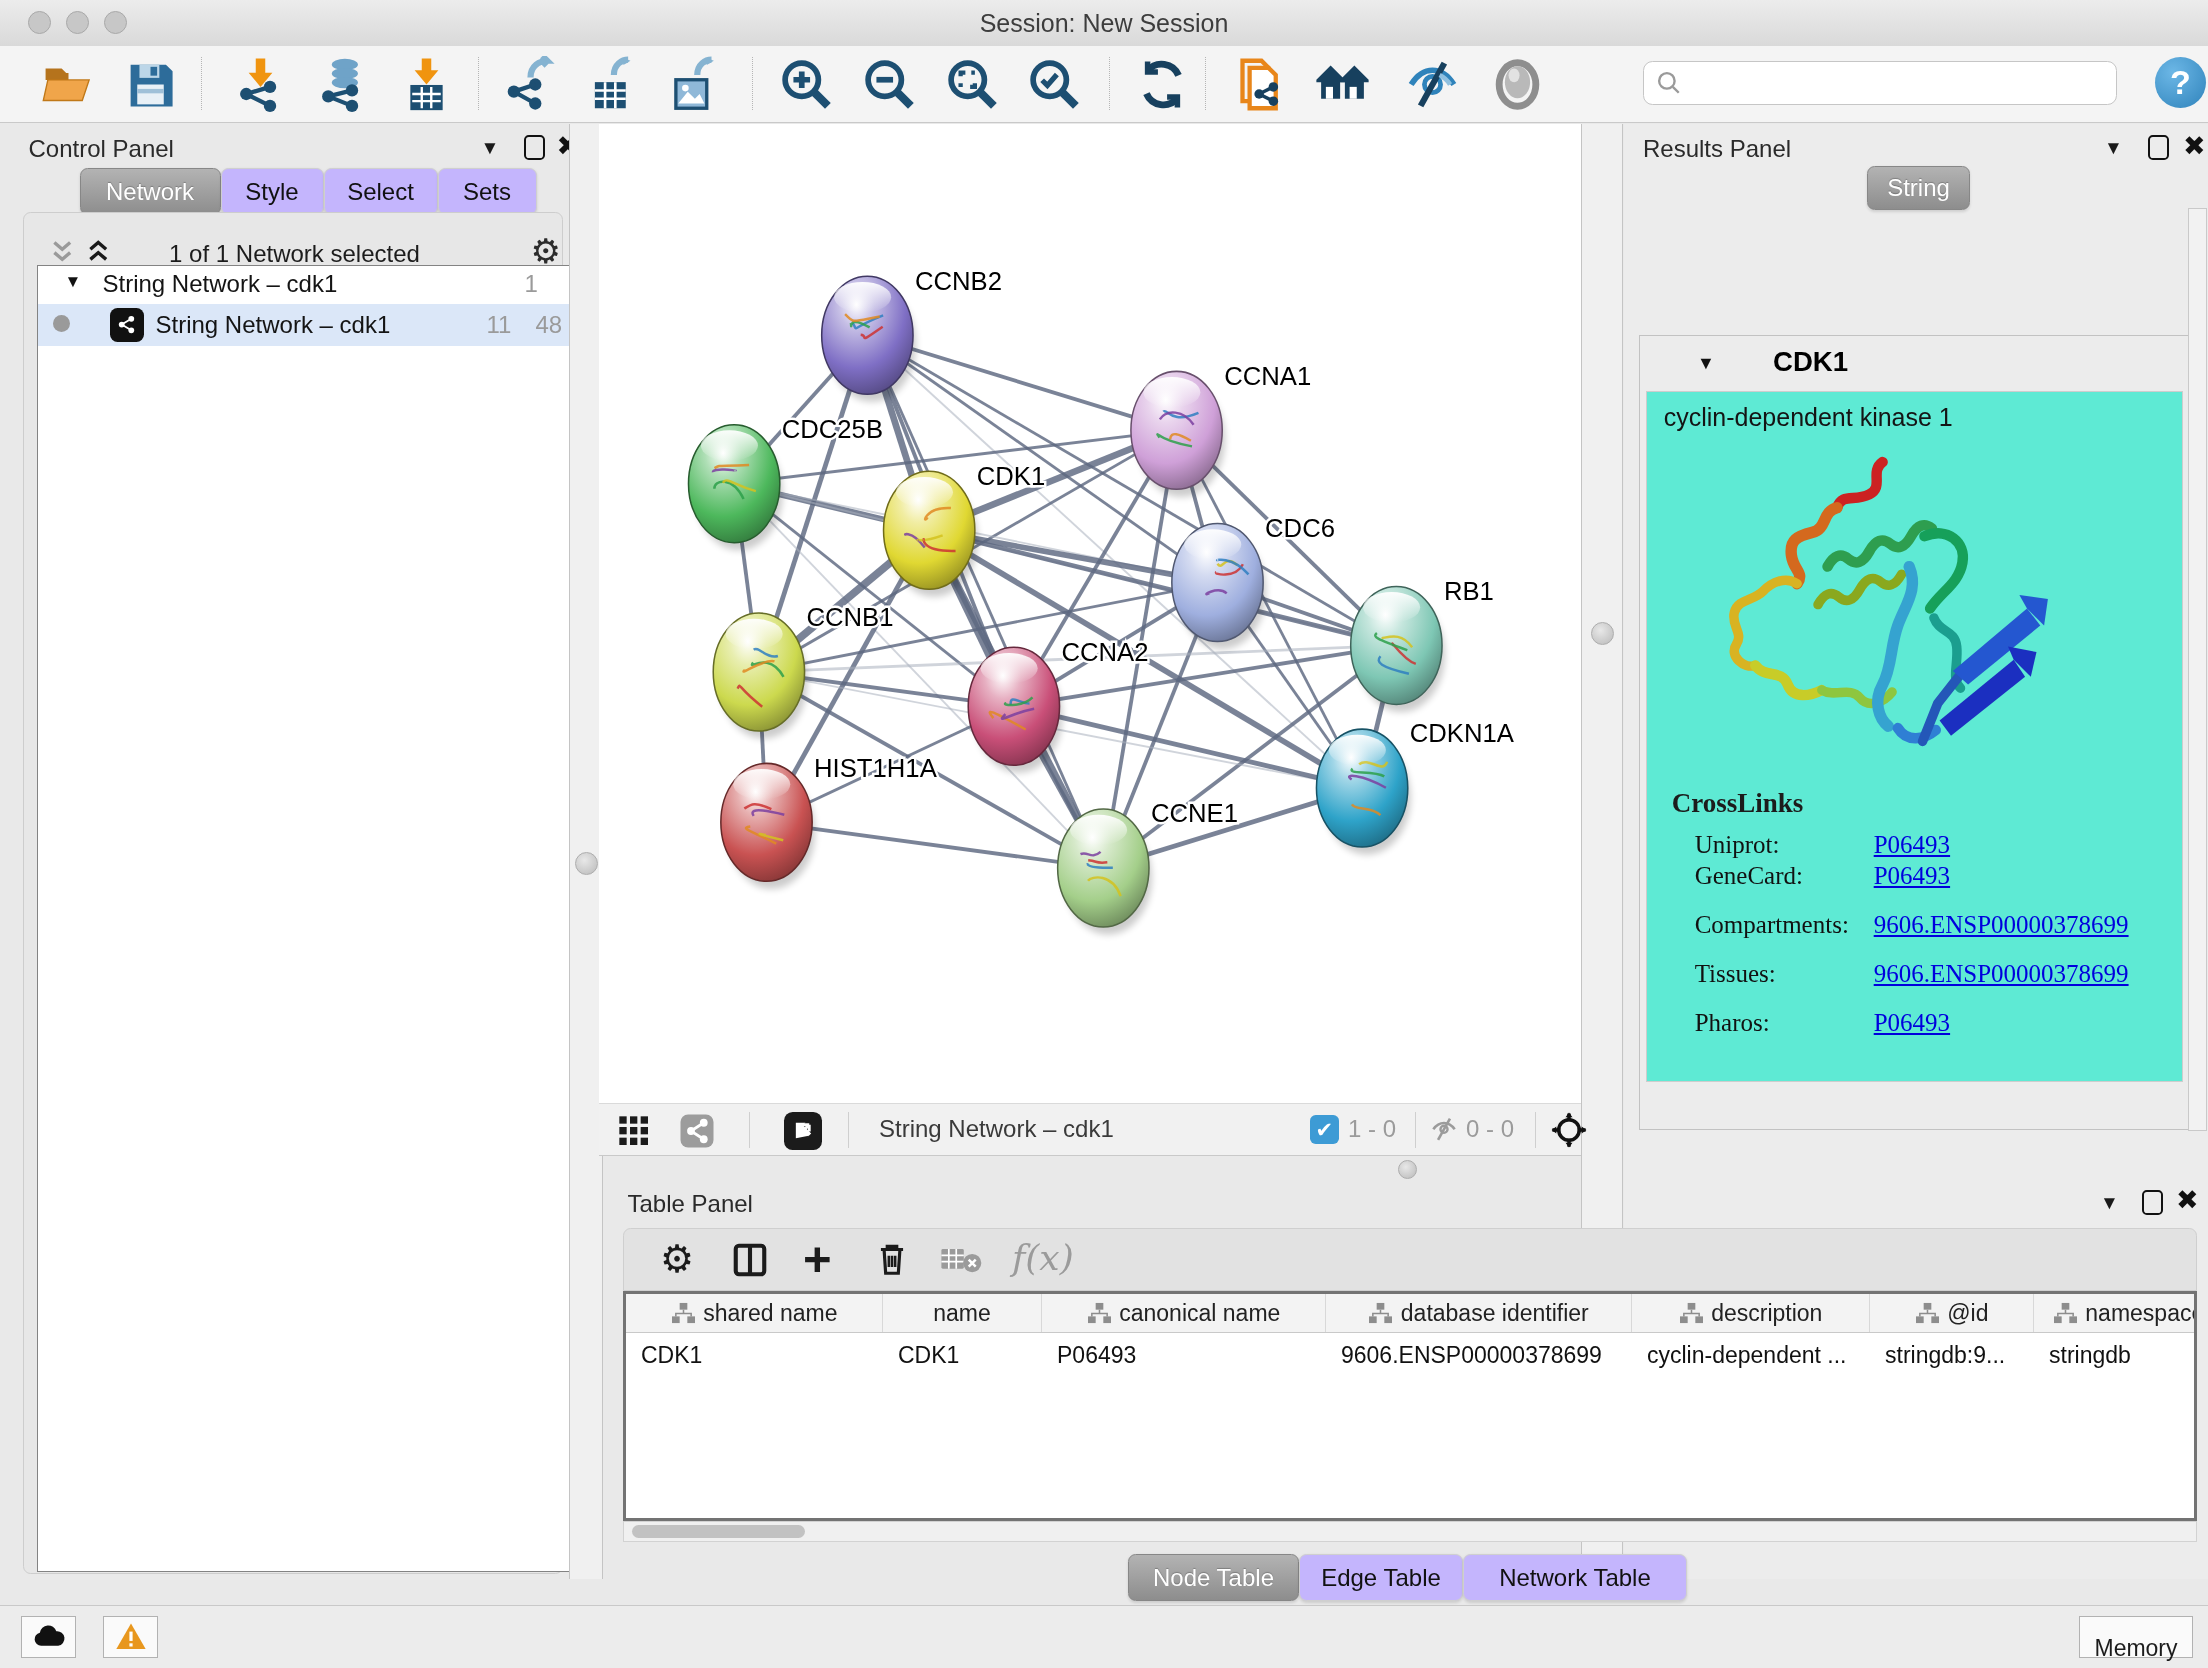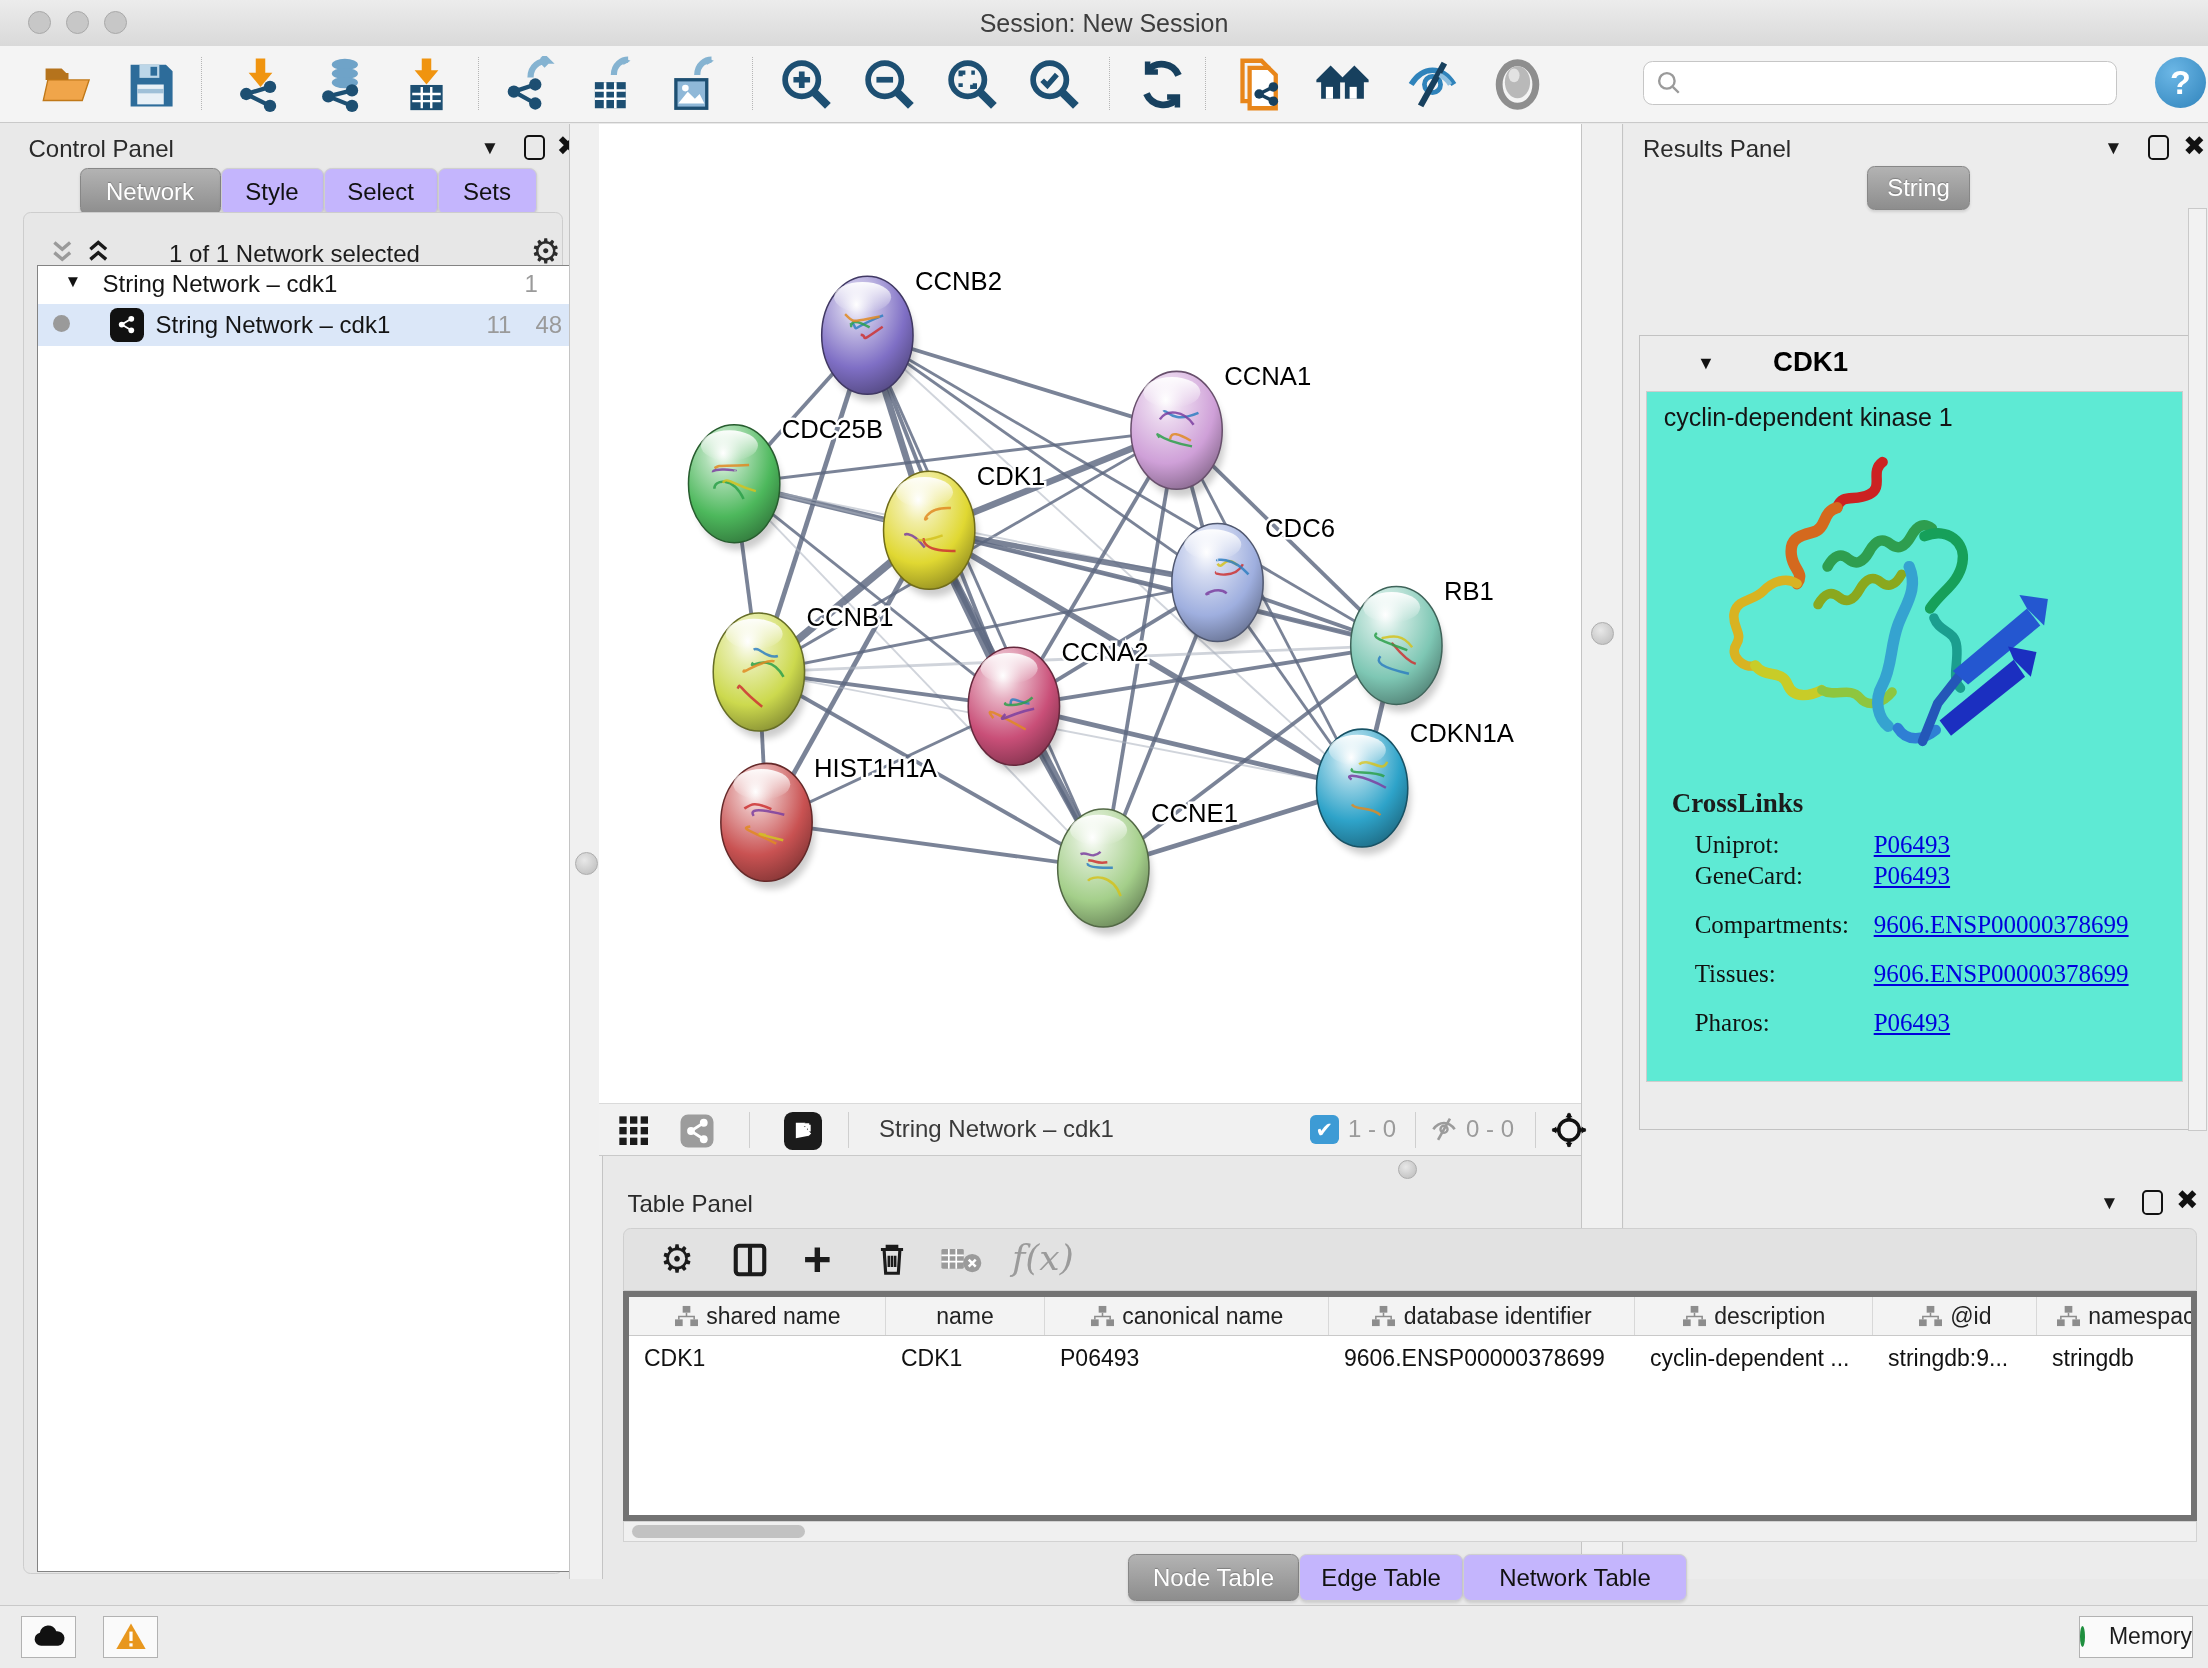--- a/index.html
+++ b/index.html
@@ -57,35 +57,35 @@
   #rp-topbox{left:15px;top:112px;width:550px;height:95px;border:1.9px solid #c2c2c2;background:#ececec;}
   #rp-mainbox{left:15px;top:211px;width:550px;height:793px;border:1.9px solid #c2c2c2;background:#ececec;}
   #rp-descbox{left:5.7px;top:55px;width:535px;height:689px;border:1px solid #cdcdcd;background:#5eead4;}
   .link{color:#0000dd;text-decoration:underline;font-family:"Liberation Serif","DejaVu Serif",serif;font-size:25px;}
   .xl-label{font-family:"Liberation Serif","DejaVu Serif",serif;font-size:25px;color:#111;}
   #rp-scrollstrip{left:564px;top:84px;width:17px;height:921px;background:#f2f2f2;border:1px solid #c9c9c9;}
   
   #table-panel{left:599px;top:1177px;width:1609px;height:428px;}
   #tp-toolbar{left:24px;top:51px;width:1574px;height:63px;background:#e2e2e2;border:1px solid #cfcfcf;
               border-radius:7.6px 7.6px 0 0;box-sizing:border-box;}
-  #tp-table{left:24px;top:114px;width:1574px;height:230px;background:#fff;border:6px solid #737373;
+  #tp-table{left:24px;top:114px;width:1574px;height:230px;background:#fff;border:3px solid #737373;
             box-sizing:border-box;overflow:hidden;}
   #tp-header{left:0;top:0;width:1574px;height:38px;background:#f3f3f3;border-bottom:1px solid #c9c9c9;}
   .th{position:absolute;top:0;height:38px;display:flex;align-items:center;justify-content:center;
       font-size:23px;color:#222;border-right:1px solid #d8d8d8;box-sizing:border-box;}
   .td{position:absolute;top:42px;height:38px;display:flex;align-items:center;font-size:23px;color:#111;
       padding-left:15px;box-sizing:border-box;white-space:nowrap;overflow:hidden;}
   #tp-hscroll{left:24px;top:344px;width:1574px;height:21px;background:#f0f0f0;border:1px solid #d2d2d2;box-sizing:border-box;}
   #tp-hthumb{left:7.6px;top:2.9px;width:173px;height:13.3px;background:#c2c2c2;border-radius:7.6px;}
   
   #statusbar{left:0;top:1605px;width:2208px;height:63px;background:#ececec;border-top:1.9px solid #c9c9c9;}
   .sb-btn{top:9.5px;width:55px;height:42px;background:#fafafa;border:1.9px solid #b2b2b2;
           display:flex;align-items:center;justify-content:center;box-sizing:border-box;}
   #memory-btn{left:2079px;top:9.5px;width:114px;height:42px;background:#fafafa;border:1.9px solid #b2b2b2;
-              display:flex;align-items:center;justify-content:center;gap:24px;font-size:23px;box-sizing:border-box;}
+              display:flex;align-items:center;justify-content:center;gap:24px;font-size:23px;box-sizing:border-box;flex-direction:column;}
   .dotg{width:21px;height:21px;border-radius:50%;background:#1f8f3e;}
   svg{display:block;}
   text.nlab{font-size:27px;fill:#000;paint-order:stroke;stroke:#ffffff;stroke-width:5px;font-family:"Liberation Sans",sans-serif;}
 </style>
 </head>
 <body>
 
 <div id="titlebar" class="abs">
   <div class="traffic abs" style="left:27.6px"></div>
   <div class="traffic abs" style="left:66px"></div>

